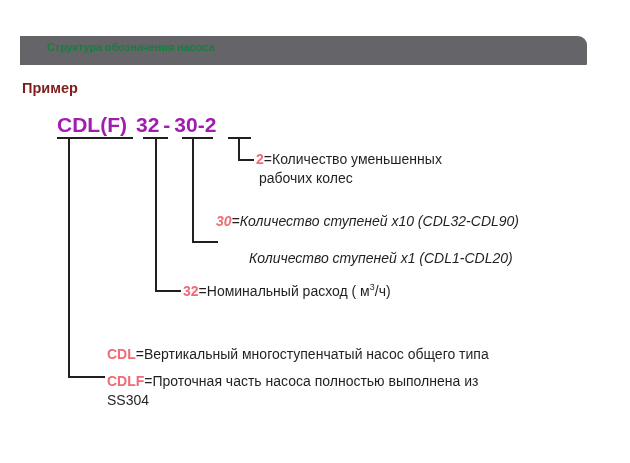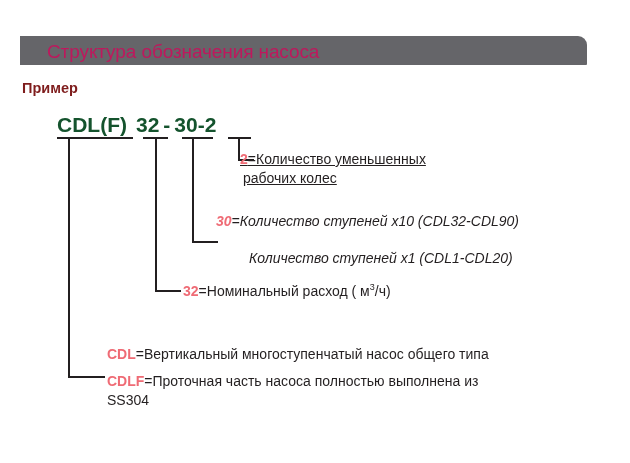--- a/index.html
+++ b/index.html
@@ -25,23 +25,23 @@
     height: 29px;
     background: #656569;
     border-top-right-radius: 9px;
     border-bottom-right-radius: 1px;
     box-sizing: border-box;
   }
   #section-header-title {
     position: absolute;
     left: 47px;
     top: 41px;
-    font-size: 19px;
-    font-weight: normal;
-    color: #be185d;
+    font-size: 11px;
+    font-weight: bold;
+    color: #15803d;
     letter-spacing: -0.1px;
     white-space: nowrap;
   }
 
   
   #example-label {
     position: absolute;
     left: 22px;
     top: 80px;
     font-size: 14.5px;
@@ -50,21 +50,21 @@
     white-space: nowrap;
   }
 
   
   #code-line {
     position: absolute;
     left: 57px;
     top: 113px;
     font-size: 21px;
     font-weight: bold;
-    color: #14532d;
+    color: #a21caf;
     white-space: nowrap;
     letter-spacing: 0px;
   }
   #code-line .seg { display: inline-block; }
   #code-line .gap-wide { display: inline-block; width: 9px; }
   #code-line .gap-dash { display: inline-block; width: 4px; }
 
   
   .code-underline {
     position: absolute;
@@ -111,21 +111,21 @@
   .code-em {
     color: #ef6b75;
     font-weight: bold;
   }
   .sup {
     font-size: 9px;
     vertical-align: super;
     line-height: 0;
   }
 
-  #desc-impellers { left: 240px; top: 150px; text-decoration: underline; }
+  #desc-impellers { left: 256px; top: 150px; }
   #desc-impellers .line2 { padding-left: 3px; }
 
   #desc-stages { left: 216px; top: 212px; font-style: italic; }
   #desc-stages .line2 { padding-left: 33px; margin-top: 18px; }
 
   #desc-flow { left: 183px; top: 282px; }
 
   #desc-cdl { left: 107px; top: 345px; }
 
   #desc-cdlf { left: 107px; top: 372px; }

